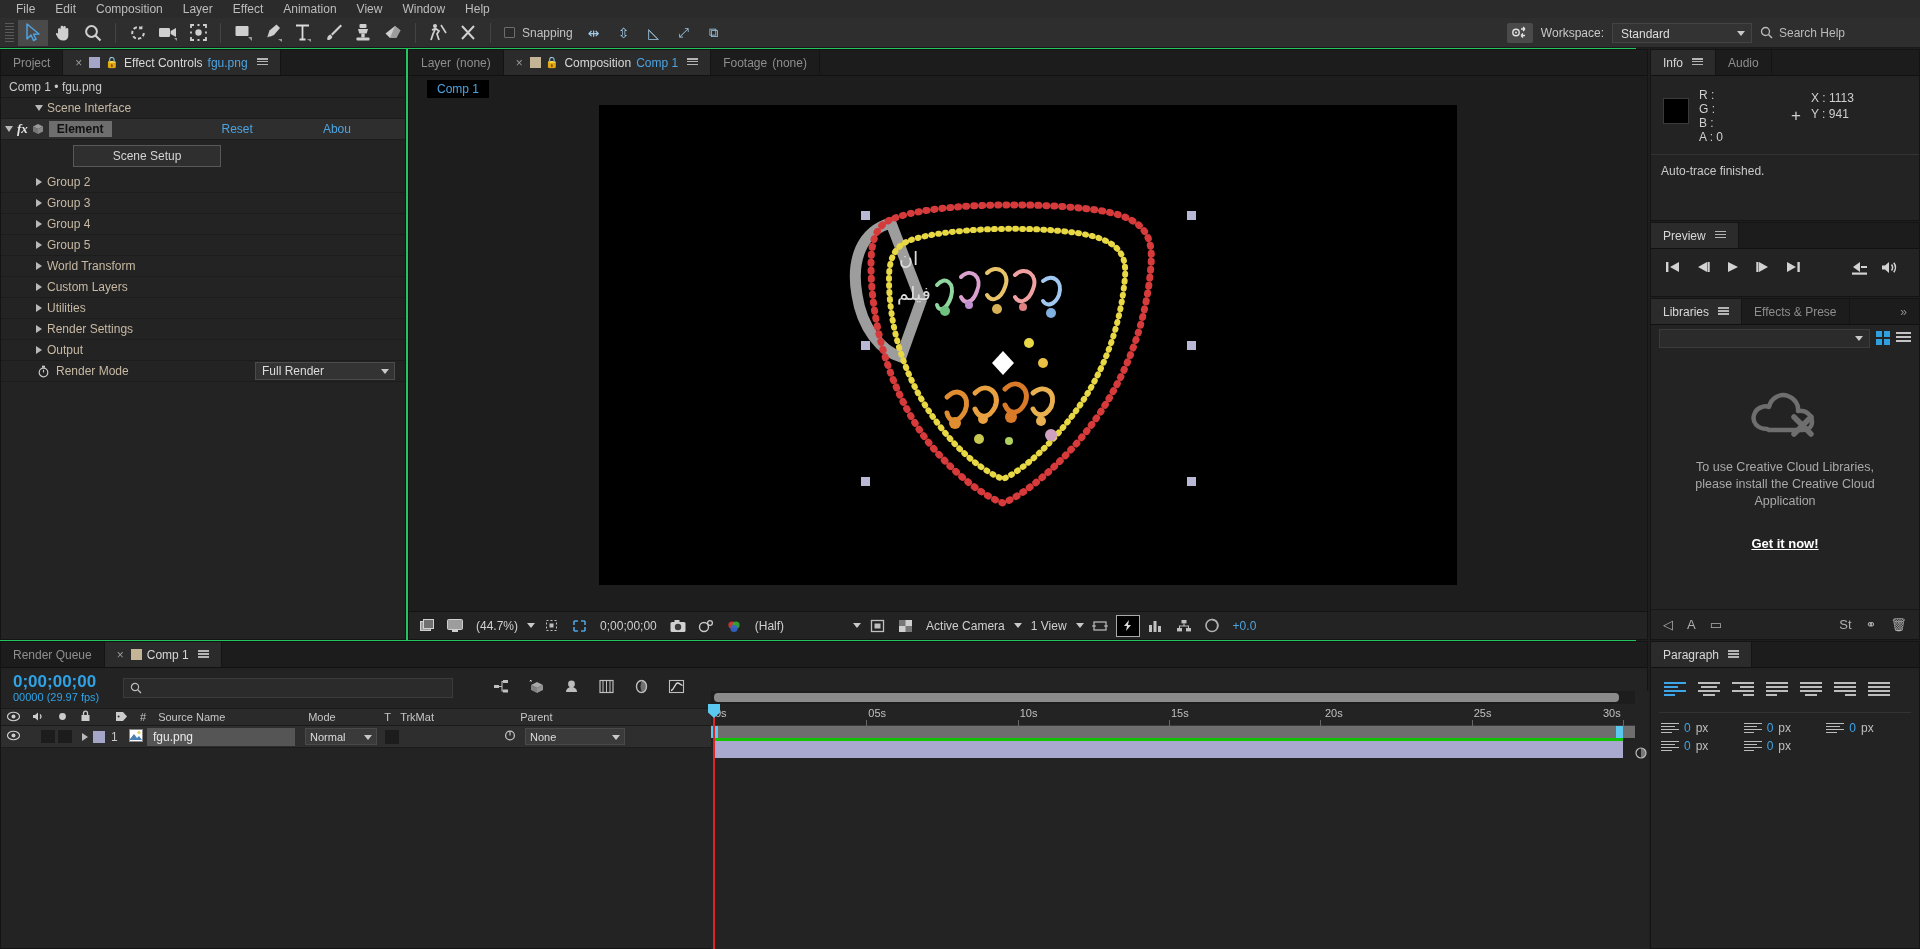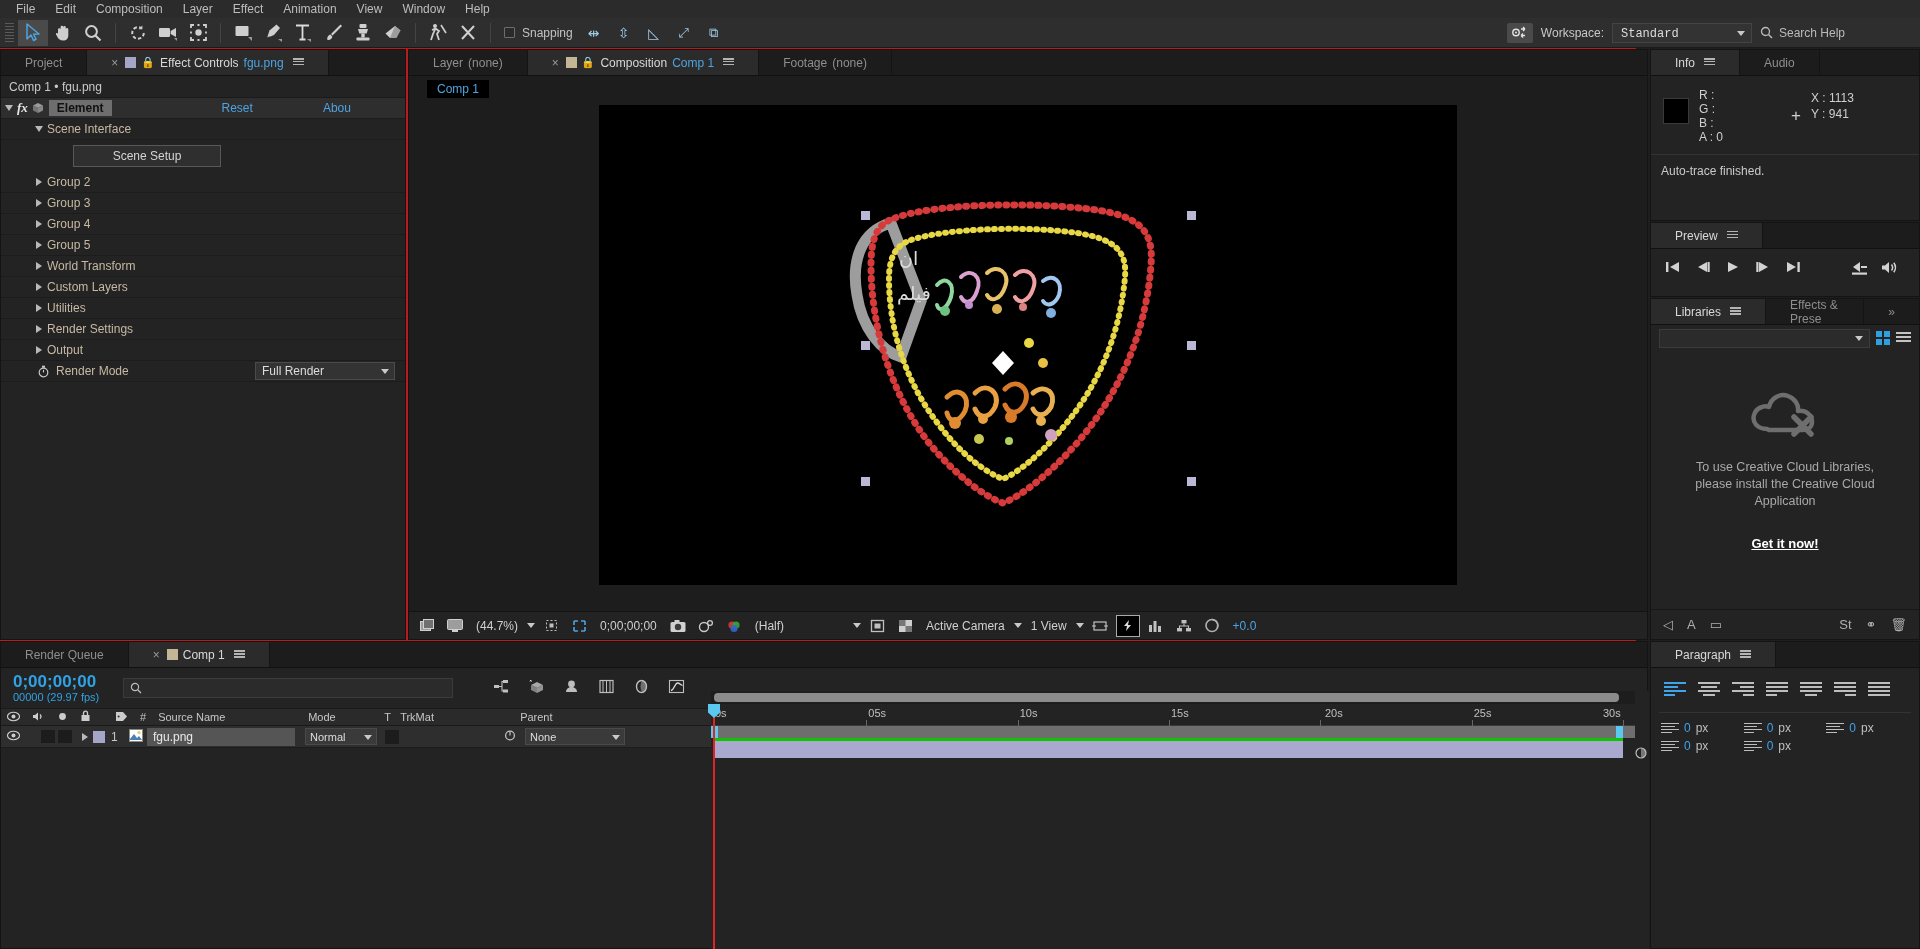--- a/index.html
+++ b/index.html
@@ -4,21 +4,21 @@
 <style>
   * { box-sizing: border-box; margin:0; padding:0; }
   html,body {
     width:1920px; height:949px;
     background:#1e1e1e;
     font-family:"Liberation Sans", sans-serif;
     color:#c8c8c8;
     overflow:hidden;
     -webkit-font-smoothing:antialiased;
   }
-  .app { position:relative; width:1636px; height:949px; background:#b91c1c; }
+  .app { position:relative; width:1636px; height:949px; background:#22c55e; }
 
   
   .menubar {
     position:absolute; left:0; top:0; width:1920px; height:18px;
     background:#2b2b2b; display:flex; align-items:center; padding-left:6px;
     font-size:12px; color:#bdbdbd;
   }
   .menubar .mi { padding:0 10px; line-height:18px; white-space:nowrap; }
 
   
@@ -32,30 +32,30 @@
   }
   .tbtn { width:30px; height:26px; display:flex; align-items:center; justify-content:center;
     position:relative; cursor:pointer; }
   .tbtn.sel { background:#4a4a4a; }
   .tb-sep { width:1px; height:20px; background:#444; margin:0 7px; }
   .snapping { display:flex; align-items:center; gap:7px; font-size:12px; color:#c2c2c2; padding:0 6px; }
   .cb { width:11px; height:11px; border:1px solid #6d6d6d; background:#2a2a2a; border-radius:1px; }
   .ws-area { margin-left:auto; display:flex; align-items:center; gap:8px; padding-right:10px; font-size:12px; }
   .ws-select {
     background:#333; border:1px solid #444; color:#ddd; font-size:12px;
-    padding:2px 22px 2px 8px; min-width:140px; position:relative; height:20px; line-height:16px;font-family:Liberation Mono, monospace;
+    padding:2px 22px 2px 8px; min-width:140px; position:relative; height:20px; line-height:16px;
   }
   .ws-select .cv { position:absolute; right:6px; top:7px; }
   .search-help { display:flex; align-items:center; gap:6px; color:#bbb; font-size:12px; min-width:150px; }
   .caret-d { width:0;height:0;border-left:4px solid transparent;border-right:4px solid transparent;border-top:5px solid #c9c9c9; }
 
   
   .panel { position:absolute; background:#232323; border:1px solid #141414; }
   .tabbar { height:26px; background:#1c1c1c; display:flex; align-items:stretch; border-bottom:1px solid #111; }
-  .tab { display:flex; align-items:center; gap:5px; padding:0 24px; font-size:12px;
+  .tab { display:flex; align-items:center; gap:5px; padding:0 12px; font-size:12px;
     color:#8e8e8e; background:#1c1c1c; cursor:pointer; border-right:1px solid #141414;}
   .tab.active { background:#2b2b2b; color:#d8d8d8; }
   .tab .x { color:#9a9a9a; font-size:12px; margin-right:2px; }
   .tab .swatch { width:11px; height:11px; background:#c3b596; }
   .tab .swatch.lav { background:#a5a5c8; }
   .tab .blue { color:#4ea3e0; }
   .hamb { display:inline-block; width:11px; height:9px; margin-left:4px;
     background-image:repeating-linear-gradient(to bottom,#b4b4b4 0 1.5px,transparent 1.5px 3px); }
 
   
@@ -337,38 +337,38 @@
         <span style="font-size:11px;color:#ddd;">🔒</span>
         <span>Effect Controls</span>
         <span class="blue">fgu.png</span>
         <span class="hamb"></span>
       </div>
     </div>
     <div class="ec-sub">
       <span>Comp 1 • fgu.png</span>
     </div>
 
+    <div class="ec-row ec-indent1">
+      <span class="tri open"></span>
+      <span>Scene Interface</span>
+    </div>
+
     <div class="ec-row header">
       <span class="tri open"></span>
       <span class="fx-ico">fx</span>
       <span class="cube-ico">
         <svg width="12" height="12" viewBox="0 0 12 12">
           <path d="M6 1 L11 3.5 L6 6 L1 3.5 Z" fill="#9a9a9a"></path>
           <path d="M1 3.5 L6 6 L6 11 L1 8.5 Z" fill="#757575"></path>
           <path d="M11 3.5 L6 6 L6 11 L11 8.5 Z" fill="#888"></path>
         </svg>
       </span>
       <span class="ec-name-box">Element</span>
       <span class="ec-reset">Reset</span>
       <span class="ec-about">Abou</span>
-    </div>
-
-    <div class="ec-row ec-indent1">
-      <span class="tri open"></span>
-      <span>Scene Interface</span>
     </div>
 
     <div class="scene-btn">
       <span>Scene Setup</span>
     </div>
 
     <div id="ec-groups">
         <div class="ec-row ec-indent1">
           <span class="tri"></span>
           <span>Group 2</span>

